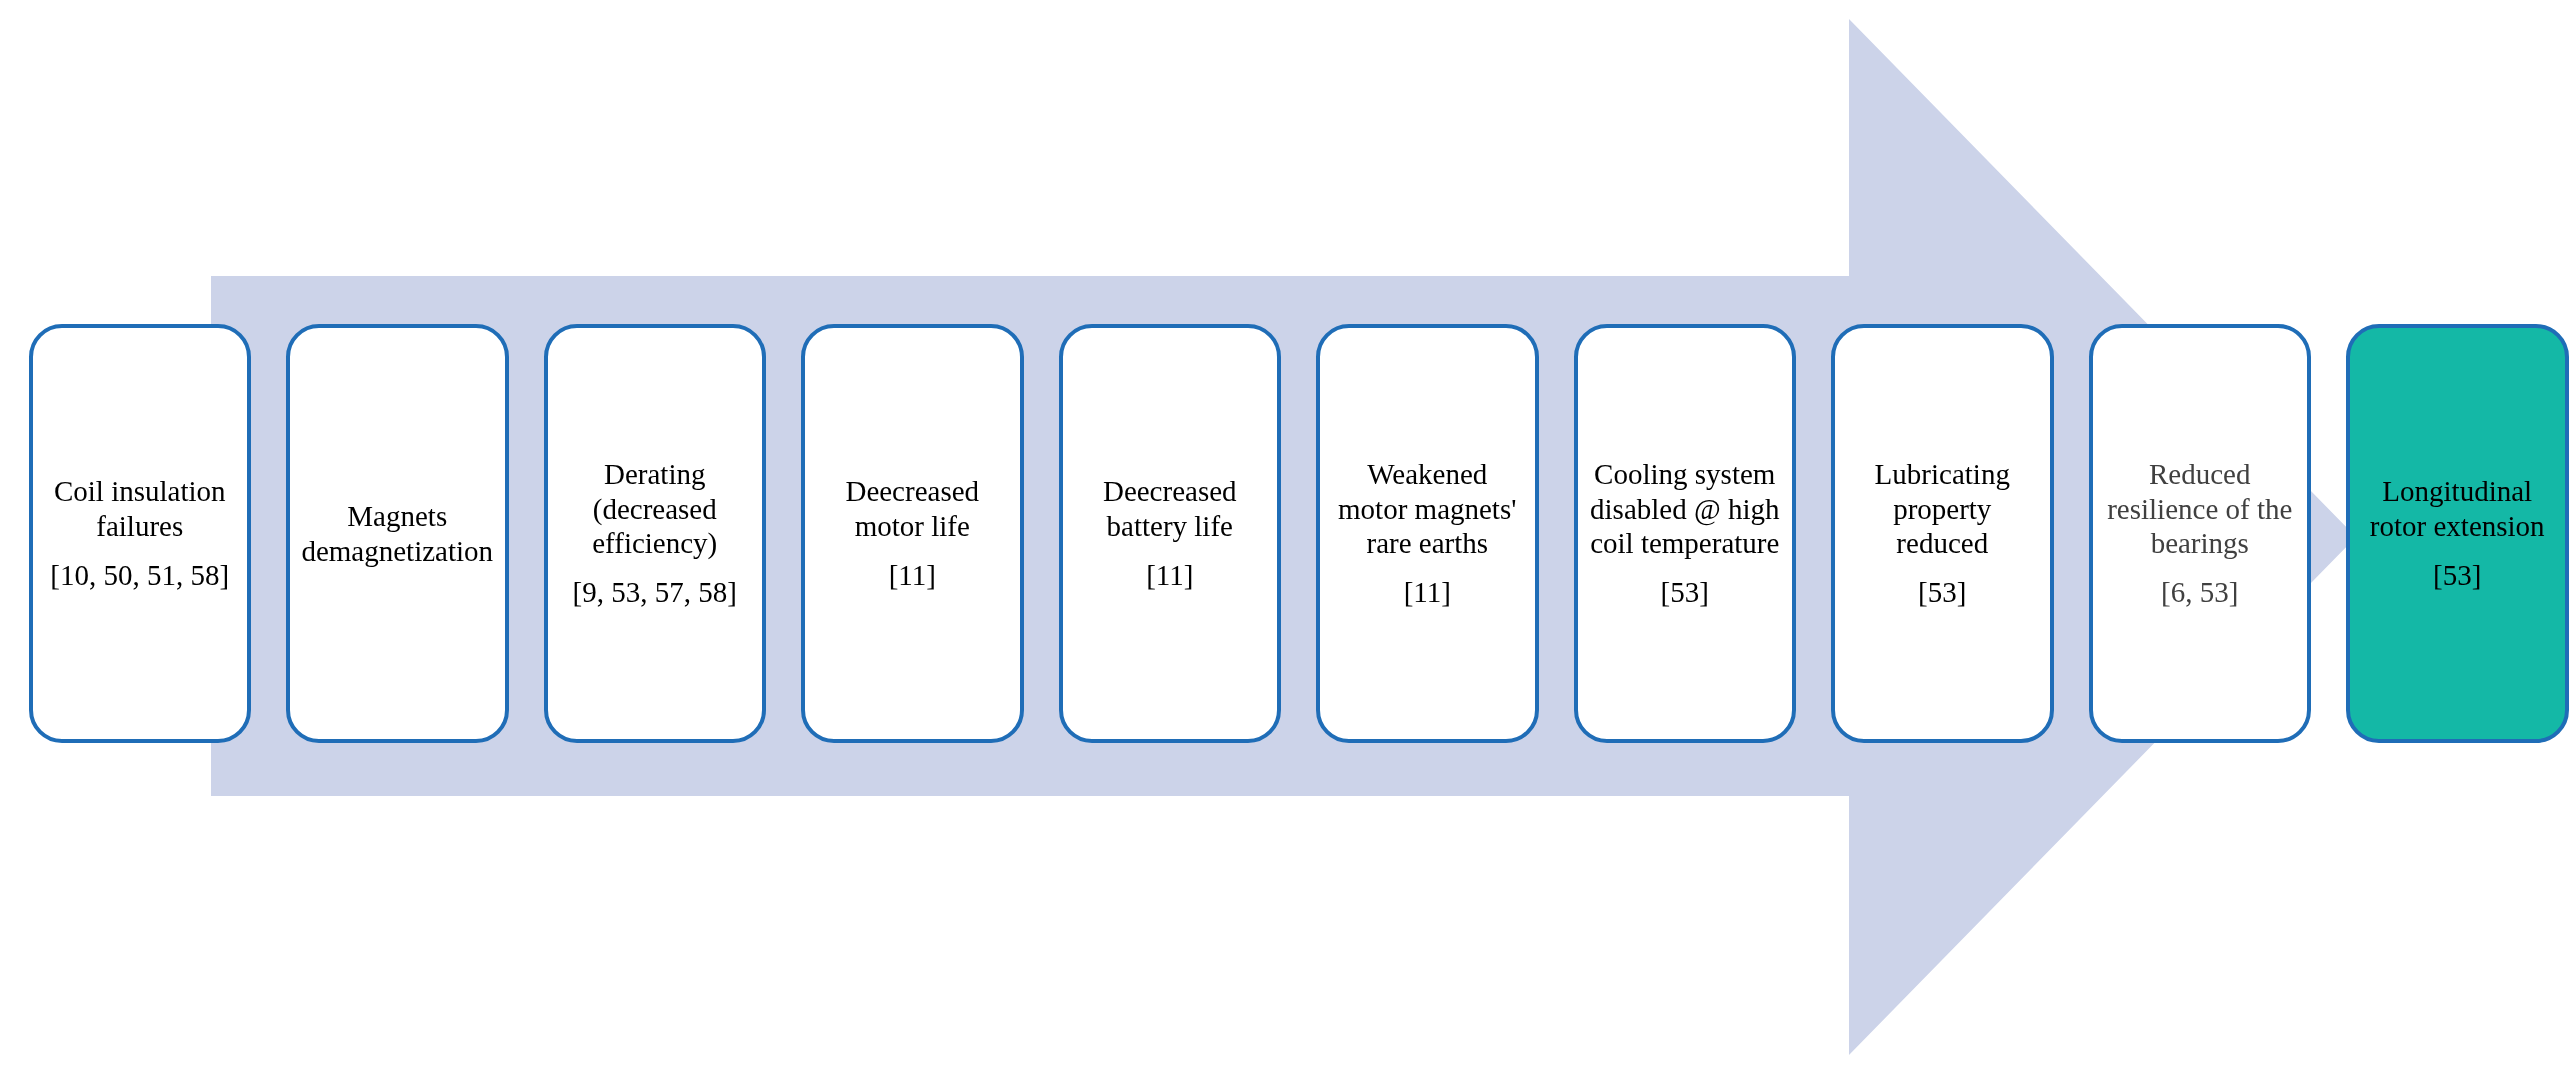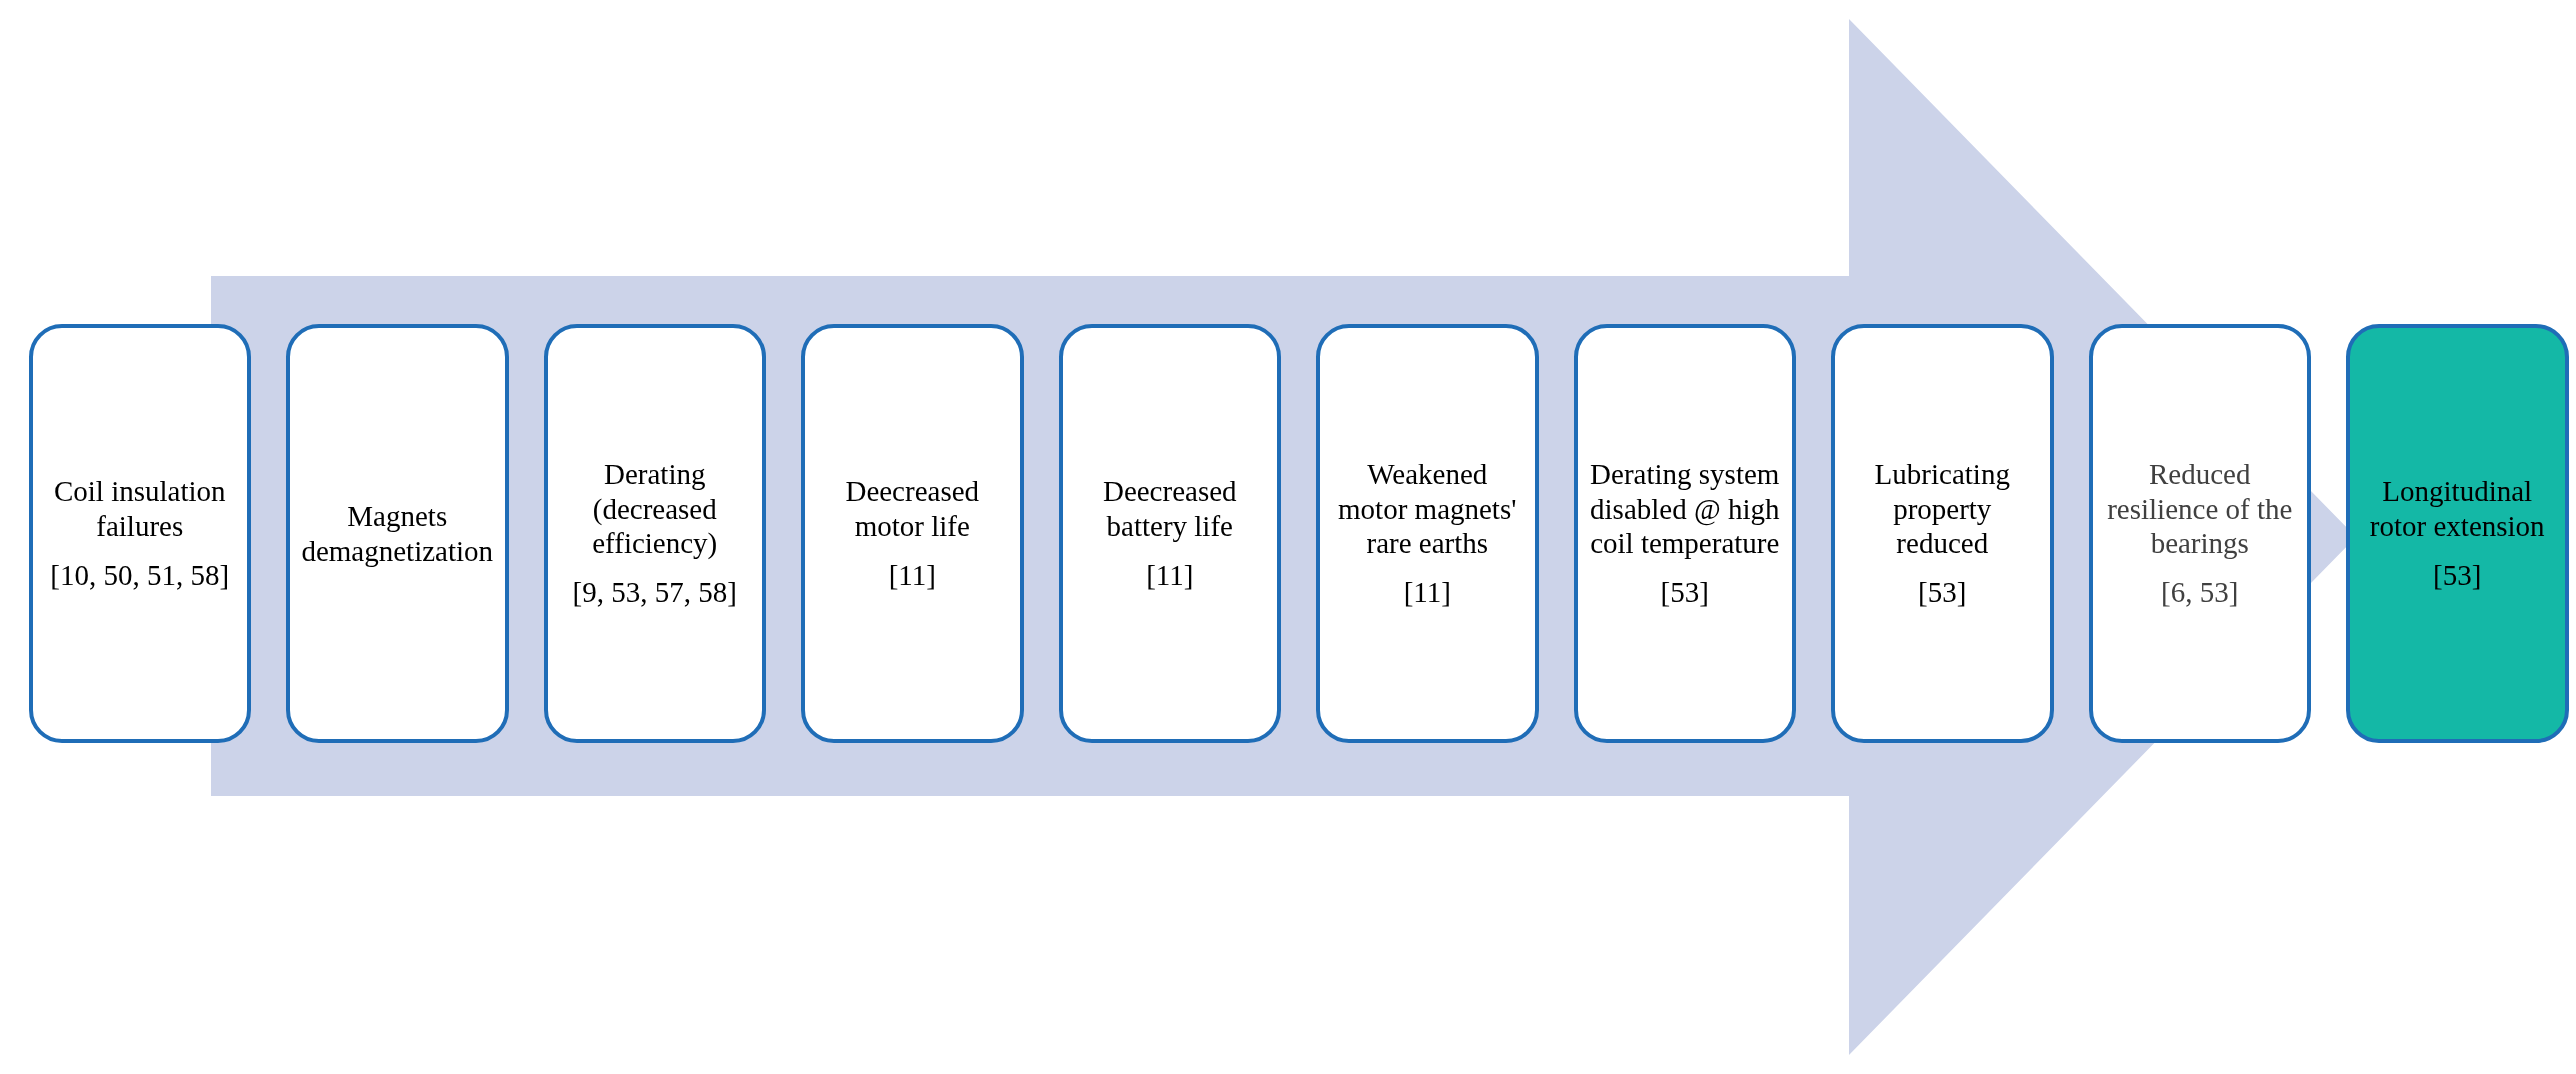--- a/index.html
+++ b/index.html
@@ -92,21 +92,21 @@
     <div class="effect-label">Deecreased battery life</div>
     <div class="effect-citation">[11]</div>
   </div>
 
   <div class="effect-box" style="border-color: rgb(31, 109, 183); background: rgb(255, 255, 255); color: rgb(0, 0, 0);">
     <div class="effect-label">Weakened motor magnets' rare earths</div>
     <div class="effect-citation">[11]</div>
   </div>
 
   <div class="effect-box" style="border-color: rgb(31, 109, 183); background: rgb(255, 255, 255); color: rgb(0, 0, 0);">
-    <div class="effect-label">Derating system disabled @ high coil temperature</div>
+    <div class="effect-label">Cooling system disabled @ high coil temperature</div>
     <div class="effect-citation">[53]</div>
   </div>
 
   <div class="effect-box" style="border-color: rgb(31, 109, 183); background: rgb(255, 255, 255); color: rgb(0, 0, 0);">
     <div class="effect-label">Lubricating property reduced</div>
     <div class="effect-citation">[53]</div>
   </div>
 
   <div class="effect-box" style="border-color: rgb(31, 109, 183); background: rgb(255, 255, 255); color: #404040;">
     <div class="effect-label">Reduced resilience of the bearings</div>

